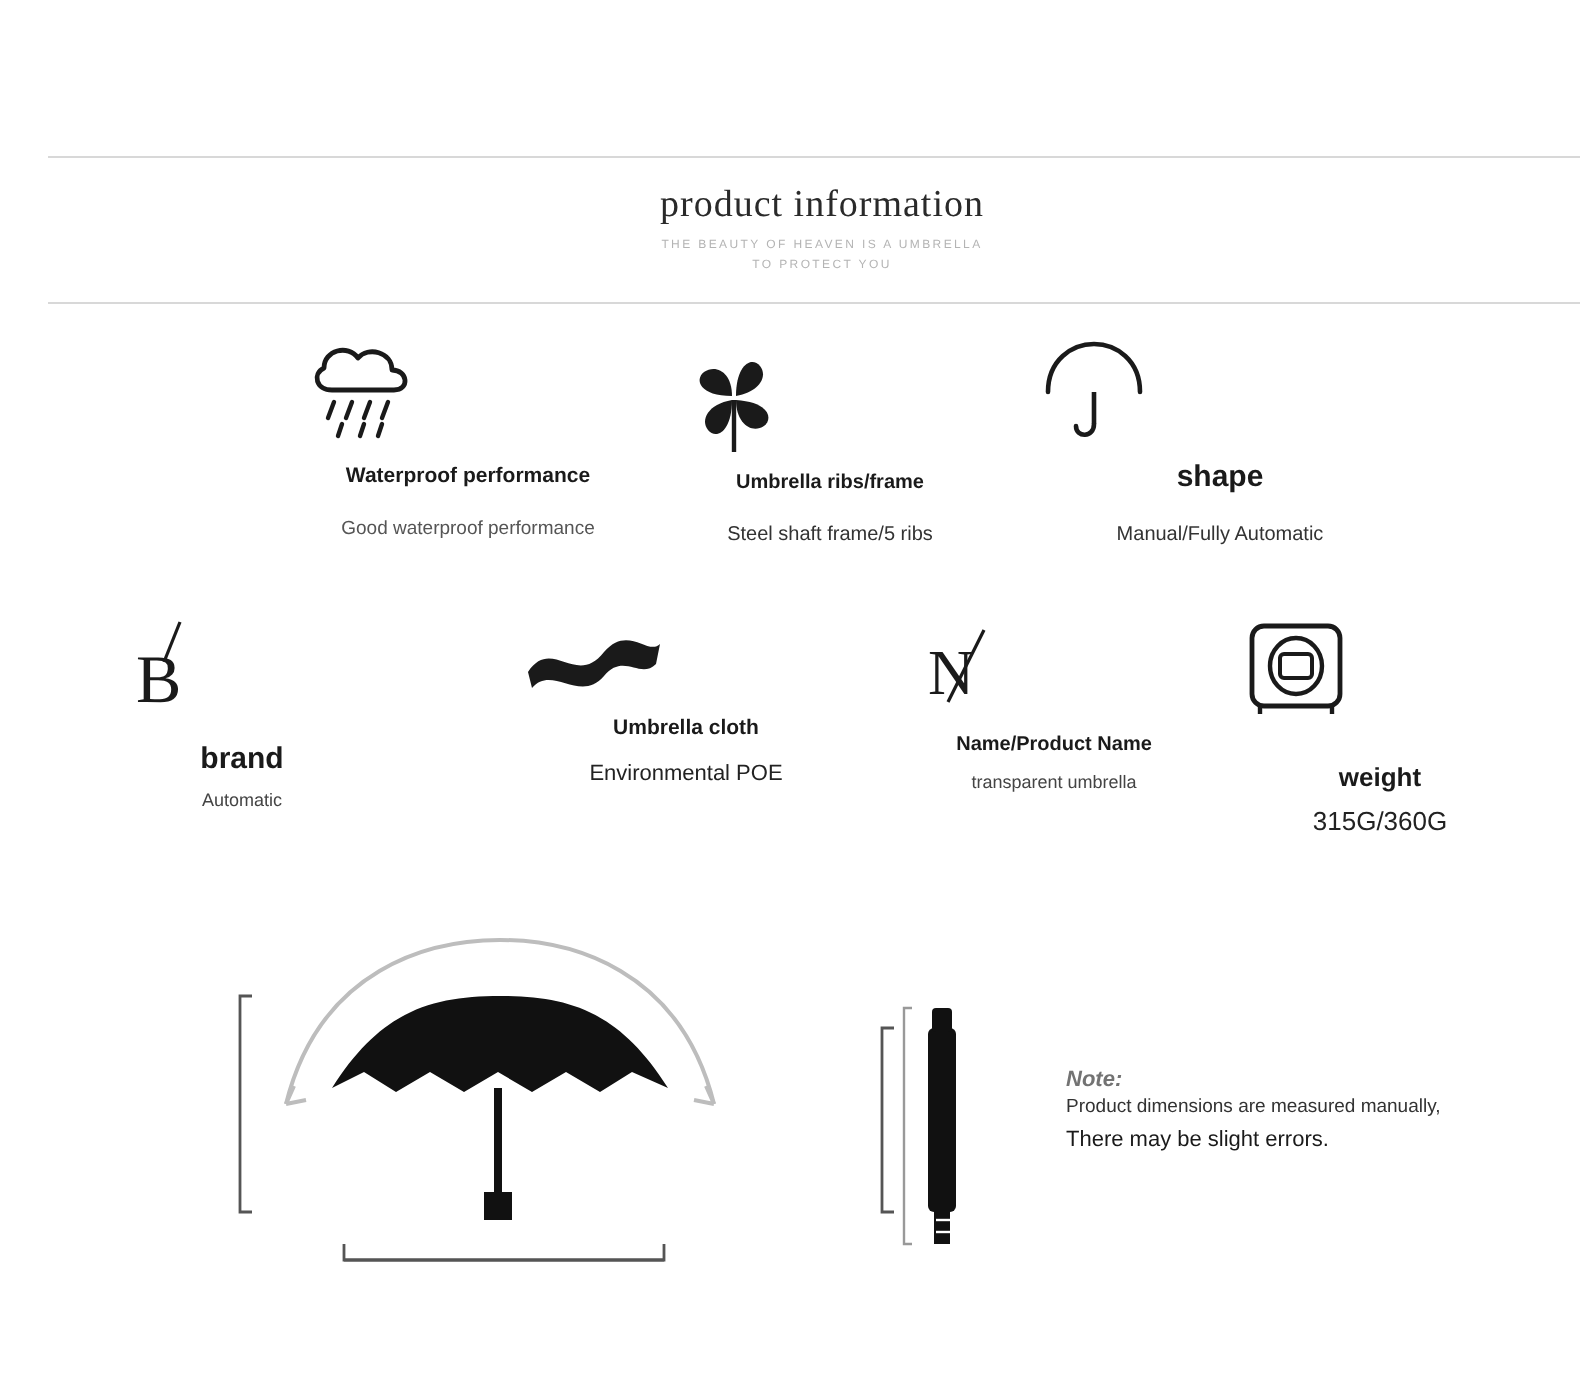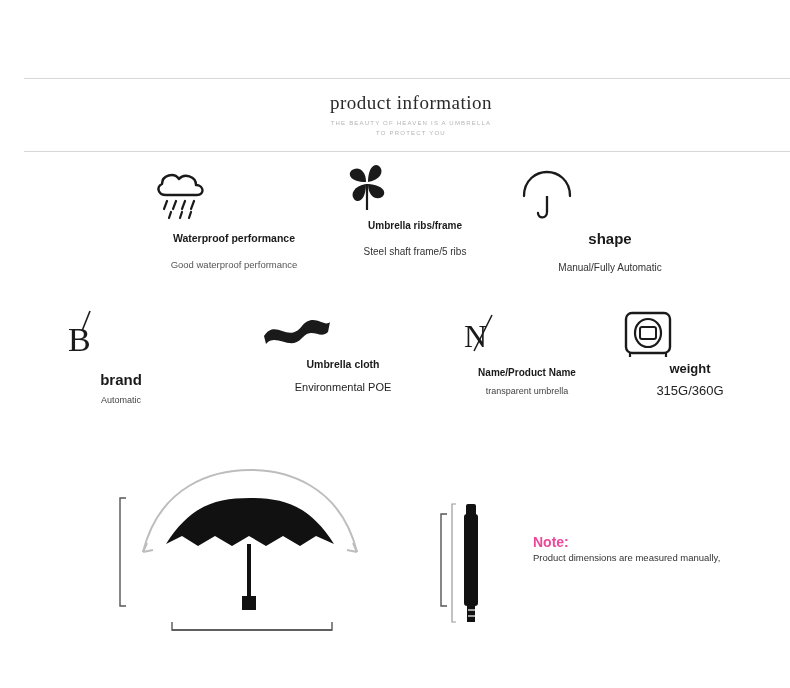--- a/index.html
+++ b/index.html
@@ -75,21 +75,21 @@
   .feature .f-desc {
     color: #4a4a4a;
     line-height: 1.25;
   }
 
   
   #f-waterproof { top: 168px; left: 152px; width: 164px; }
   #f-waterproof .f-title { font-size: 10.5px; margin-top: 6px; }
   #f-waterproof .f-desc { font-size: 9.5px; margin-top: 14px; color: #555; }
 
-  #f-ribs { top: 156px; left: 340px; width: 150px; }
+  #f-ribs { top: 172px; left: 340px; width: 150px; }
   #f-ribs .f-title { font-size: 10px; margin-top: 6px; }
   #f-ribs .f-desc { font-size: 10px; margin-top: 13px; color: #333; }
 
   #f-shape { top: 168px; left: 520px; width: 180px; }
   #f-shape .f-title { font-size: 15px; margin-top: 6px; }
   #f-shape .f-desc { font-size: 10px; margin-top: 13px; color: #333; }
 
   
   #f-brand { top: 305px; left: 52px; width: 138px; }
   #f-brand .f-title { font-size: 15px; margin-top: 10px; text-align: center; }
@@ -97,32 +97,32 @@
 
   #f-cloth { top: 310px; left: 258px; width: 170px; }
   #f-cloth .f-title { font-size: 10.5px; margin-top: 8px; }
   #f-cloth .f-desc { font-size: 11px; margin-top: 10px; color: #222; }
 
   #f-name { top: 305px; left: 452px; width: 150px; }
   #f-name .f-title { font-size: 10px; margin-top: 6px; }
   #f-name .f-desc { font-size: 9px; margin-top: 6px; color: #444; }
 
   #f-weight { top: 305px; left: 620px; width: 140px; }
-  #f-weight .f-title { font-size: 13px; margin-top: 0; }
+  #f-weight .f-title { font-size: 13px; margin-top: 20px; }
   #f-weight .f-desc { font-size: 13px; margin-top: 6px; color: #222; }
 
   
   .dims { position: absolute; top: 440px; left: 0; width: 790px; height: 230px; }
 
   .note {
     position: absolute;
     top: 534px; left: 533px;
     width: 230px;
   }
-  .note .note-title { font-size: 14px; font-weight: bold; color: #ec4899; }
+  .note .note-title { font-size: 11px; font-weight: bold; color: #737373; font-style: italic; }
   .note .note-body  { font-size: 9.5px; color: #333; line-height: 1.3; margin-top: 2px; text-align: left; width: 196px; }
   .note .note-body2 { font-size: 11px; color: #1a1a1a; margin-top: 4px; }
 
   svg { display: block; overflow: visible; }
 </style>
 </head>
 <body>
 
 <div class="header">
   <div class="hr-top"></div>
@@ -253,13 +253,14 @@
     <path d="M447 74 L441 74 L441 166 L447 166" fill="none" stroke="#555" stroke-width="1.4"></path>
 
     <path d="M456 64 L452 64 L452 182 L456 182" fill="none" stroke="#999" stroke-width="1.2"></path>
   </svg>
 
 </div>
 
 <div class="note">
   <div class="note-title">Note:</div>
   <div class="note-body">Product dimensions are measured manually,</div>
+  <div class="note-body2">There may be slight errors.</div>
 </div>
 
 </body></html>

